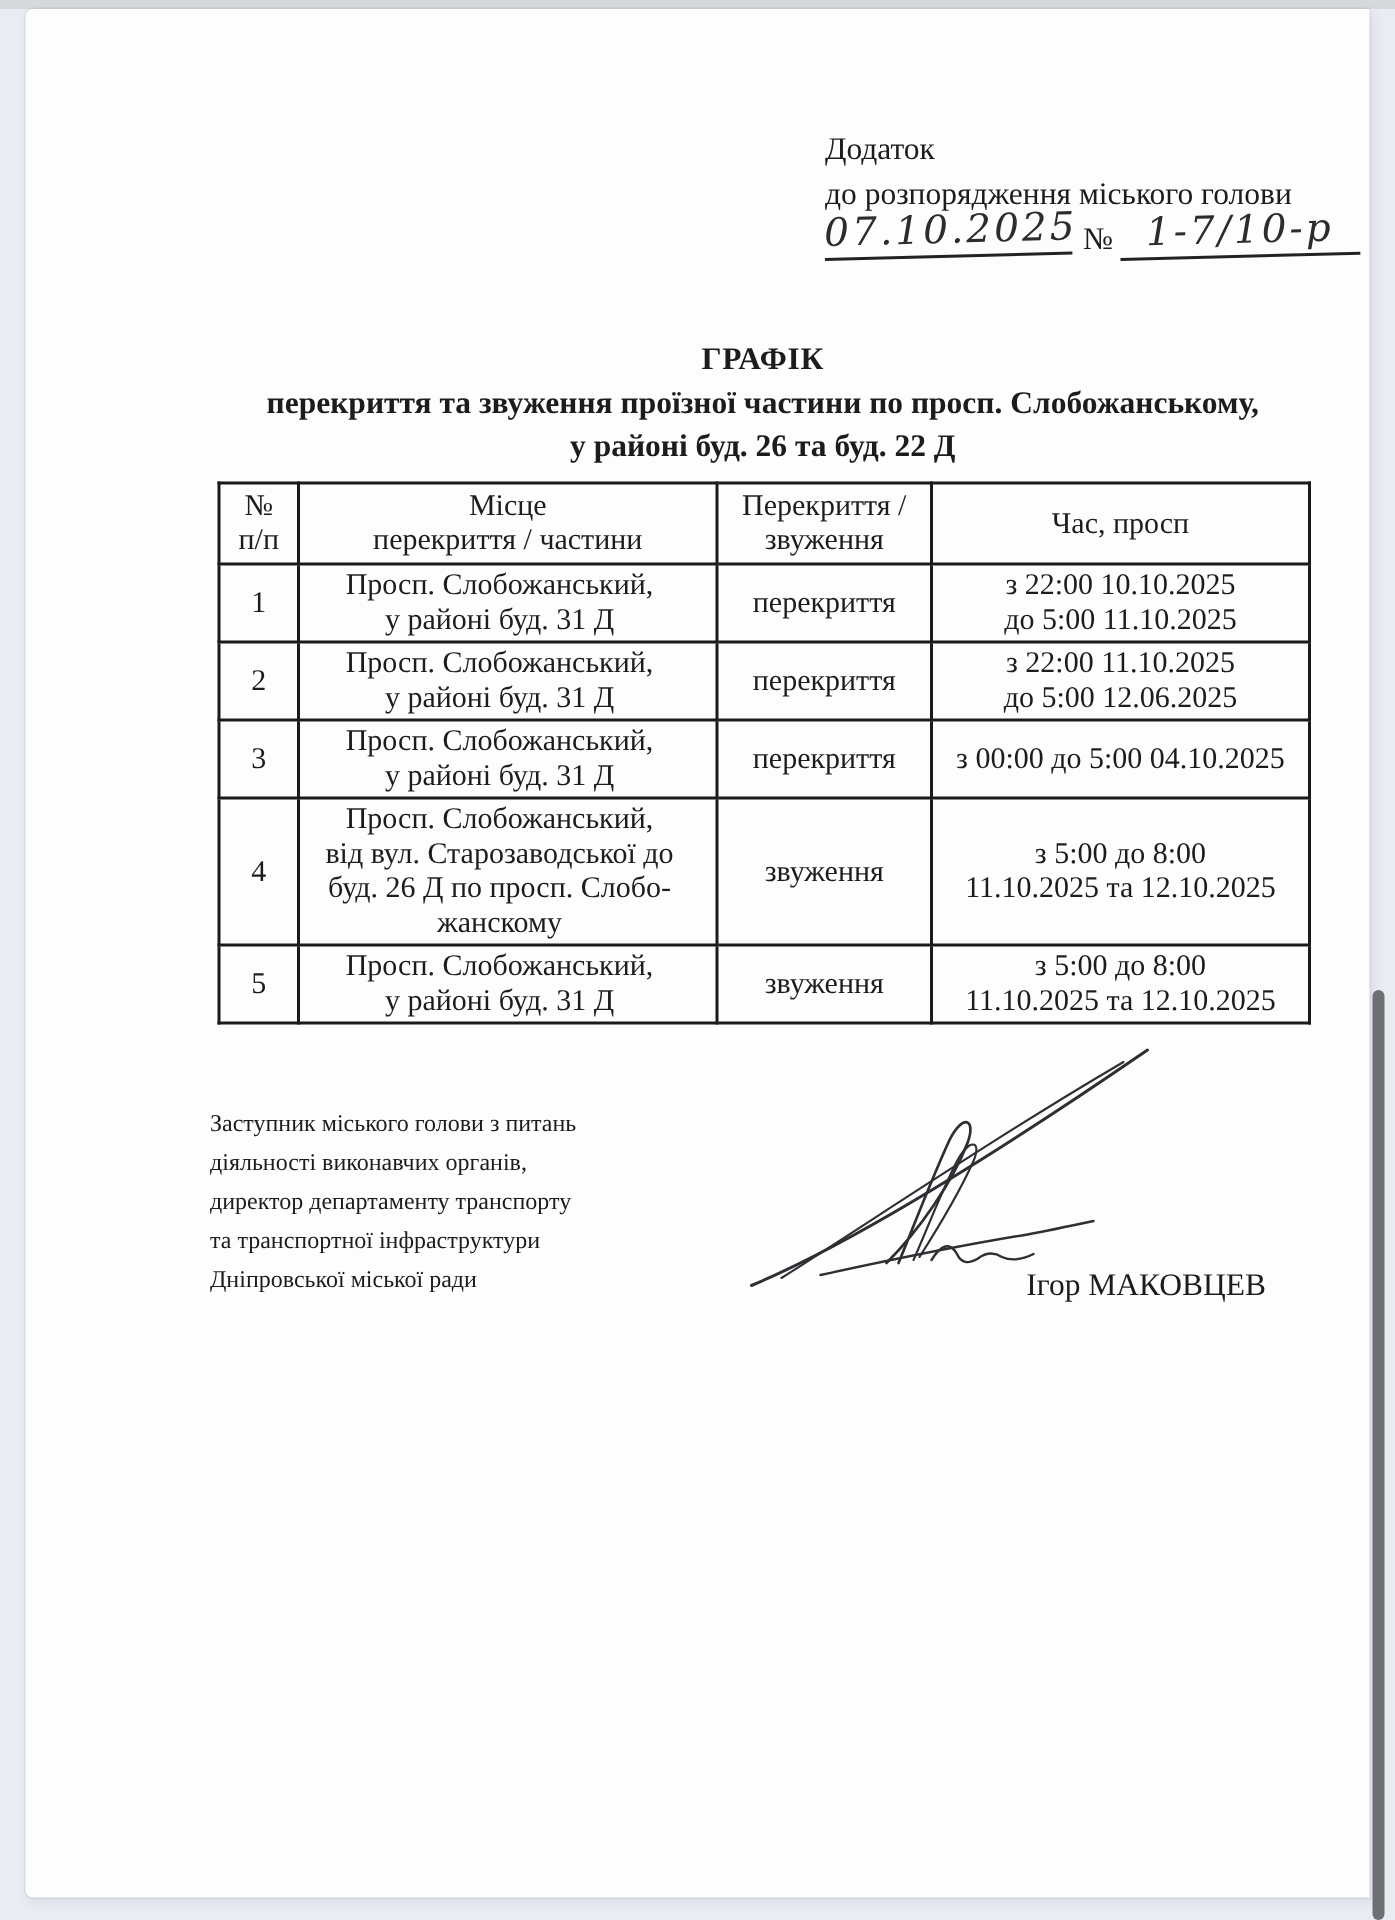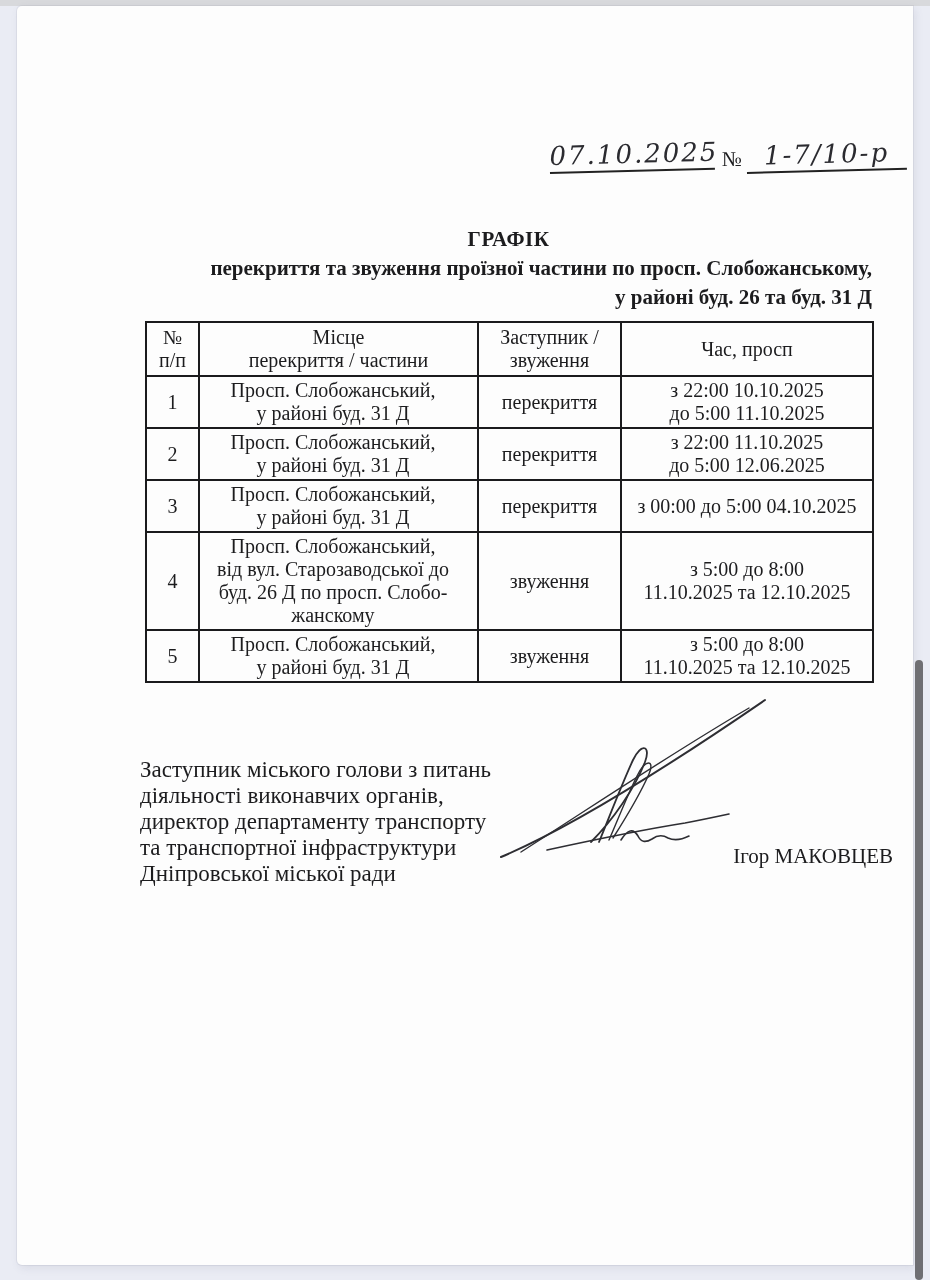--- a/index.html
+++ b/index.html
@@ -40,21 +40,21 @@
   }
   .no-label { position: absolute; left: 172px; bottom: 12px; font-size: 21px; }
   .hw-num {
     position: absolute; left: 197px; bottom: 10px; width: 160px;
     border-bottom: 2.5px solid #222; text-align: center; padding-bottom: 1px;
   }
 
   
   .title-block { position: absolute; left: 128px; top: 219px; width: 727px; text-align: center; font-size: 21px; line-height: 29px; }
   .title-line1 { font-weight: bold; letter-spacing: 0.5px; }
-  .title-line2, .title-line3 { font-weight: bold; text-align: right; }
+  .title-line2, .title-line3 { font-weight: bold; }
 
   
   table.schedule {
     position: absolute; left: 128px; top: 315px; width: 727px;
     border-collapse: collapse; table-layout: fixed;
     font-size: 20px; line-height: 23px;
   }
   table.schedule th, table.schedule td {
     border: 2px solid #1b1b1d;
     text-align: center; vertical-align: middle;
@@ -70,64 +70,68 @@
   tr.h-header { height: 54px; }
   tr.h-r1 { height: 47px; }
   tr.h-r2 { height: 48px; }
   tr.h-r3 { height: 50px; }
   tr.h-r4 { height: 96px; }
   tr.h-r5 { height: 50px; }
 
   
   .sig-position {
     position: absolute; left: 123px; top: 731px; width: 360px;
-    font-size: 23px; line-height: 26px; white-space: pre-line; margin-top: 20px;
+    font-size: 16px; line-height: 26px; white-space: pre-line;
   }
-  .sig-name { position: absolute; left: 581px; top: 838px; width: 295px; text-align: right; font-size: 21px; }
+  .sig-name { position: absolute; left: 532px; top: 838px; width: 295px; text-align: right; font-size: 21px; }
   .sig-scrawl { position: absolute; left: 478px; top: 676px; width: 320px; height: 185px; }
   .sig-scrawl path { fill: none; stroke: #2e2e33; stroke-linecap: round; }
 
   .scrollbar-thumb {
     position: absolute; left: 915px; top: 660px; width: 8px; height: 620px;
     background: #6f6f73; border-radius: 4px;
   }
 </style>
 </head>
 <body>
 
 <div class="top-strip"></div>
 
 <div class="page">
 
+  <div class="appendix">
+    <div>Додаток</div>
+    <div>до розпорядження міського голови</div>
+  </div>
   <div class="hw-row">
     <span class="hw hw-date">07.10.2025</span>
     <span class="no-label">№</span>
     <span class="hw hw-num">1-7/10-р</span>
   </div>
 
   <div class="title-block">
     <div class="title-line1">ГРАФІК</div>
     <div class="title-line2">перекриття та звуження проїзної частини по просп. Слобожанському,</div>
-    <div class="title-line3">у районі буд. 26 та буд. 31 Д</div>
+    <div class="title-line3">у районі буд. 26 та буд. 22 Д</div>
   </div>
 
   <table class="schedule">
     <colgroup>
       <col class="c-num">
         <col class="c-place">
         <col class="c-act">
         <col class="c-time">
     </colgroup>
     <tbody>
       <tr class="h-header">
         <th>№
 п/п</th>
         <th>Місце
 перекриття / частини</th>
-        <th>Заступник /
+        <th>Перекриття /
 звуження</th>
         <th>Час, просп</th>
       </tr>
       <tr class="h-r1">
         <td>1</td>
         <td class="place">Просп. Слобожанський,
 у районі буд. 31 Д</td>
         <td>перекриття</td>
         <td>з 22:00 10.10.2025
 до 5:00 11.10.2025</td>

